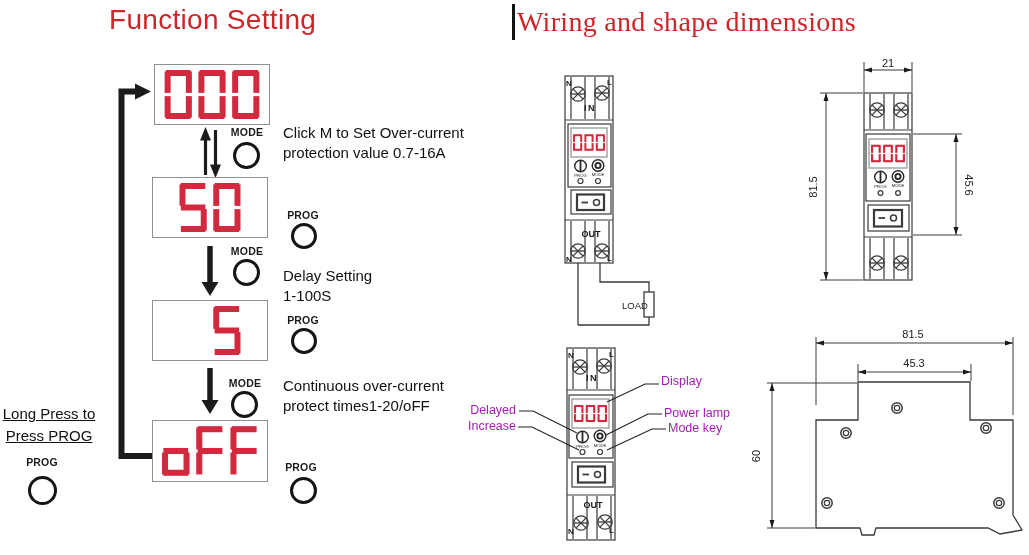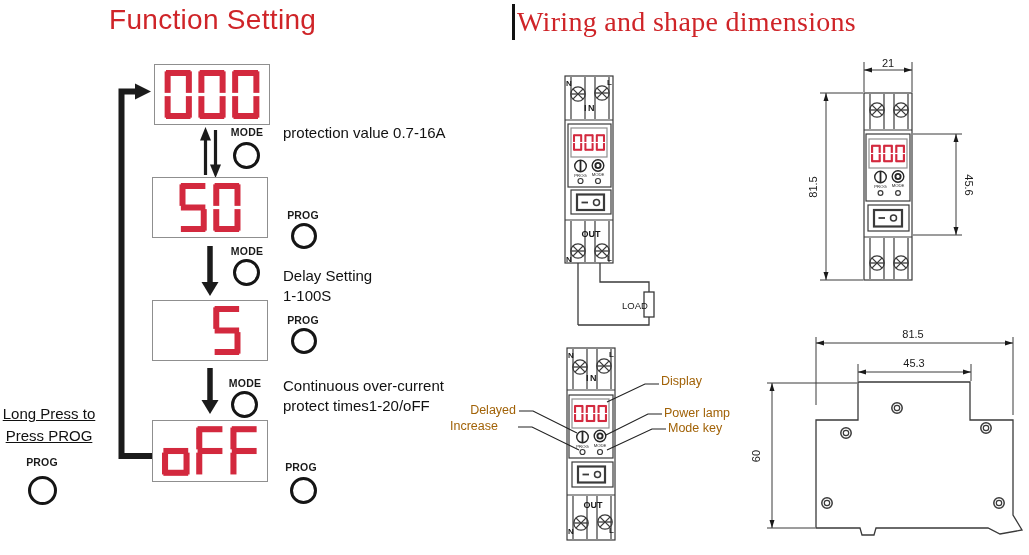--- a/index.html
+++ b/index.html
@@ -8,21 +8,21 @@
   .abs{position:absolute;}
   .title{font-size:28px;color:#cf2428;white-space:nowrap;letter-spacing:.3px;}
   .gfx{position:absolute;left:0;top:0;width:1029px;height:555px;}
   .gfx text{font-family:"Liberation Sans",sans-serif;fill:#1a1a1a;}
   .seg-box{position:absolute;background:#fff;border:1px solid #8f8f8f;box-sizing:border-box;}
   .seg-digits{position:absolute;left:9px;right:9px;top:5px;bottom:5px;color:#d3293e;}
   .seg-digits-sm{position:absolute;color:#d3293e;}
   .btn-label{font-size:10.5px;font-weight:bold;text-align:center;letter-spacing:.2px;white-space:nowrap;}
   .btn-circle{border:3.4px solid #151515;border-radius:50%;background:#fff;box-sizing:border-box;}
   .note{font-size:15px;line-height:20px;color:#111;white-space:nowrap;}
-  .callout{font-size:12.5px;color:#a16207;white-space:nowrap;}
+  .callout{font-size:12.5px;color:#a21caf;white-space:nowrap;}
   .cursor-bar{width:2.5px;background:#111;}
 </style>
 </head>
 <body>
 
 <div class="page">
 
   <svg class="gfx" viewBox="0 0 1029 555">
     <defs>
       <g id="screw" stroke="#3a3a3a" stroke-width="1.3" fill="none">
@@ -379,34 +379,35 @@
   <div class="abs btn-label" style="left:222px;top:377px;width:46px;">MODE</div>
   <div class="abs btn-circle" style="left:231px;top:391px;width:27px;height:27px;"></div>
 
   <div class="abs btn-label" style="left:278px;top:461px;width:46px;">PROG</div>
   <div class="abs btn-circle" style="left:290px;top:477px;width:27px;height:27px;"></div>
 
   <div class="abs btn-label" style="left:18px;top:456px;width:48px;">PROG</div>
   <div class="abs btn-circle" style="left:28px;top:476px;width:29px;height:29px;"></div>
 
   <div class="abs note" style="left:283px;top:123px;">
+    <div>Click M to Set Over-current</div>
     <div>protection value 0.7-16A</div>
   </div>
   <div class="abs note" style="left:283px;top:266px;">
     <div>Delay Setting</div>
     <div>1-100S</div>
   </div>
   <div class="abs note" style="left:283px;top:376px;">
     <div>Continuous over-current</div>
     <div>protect times1-20/oFF</div>
   </div>
   <div class="abs note" style="left:0px;top:403px;width:98px;text-align:center;line-height:22px;text-decoration:underline;">
     <div>Long Press to</div>
     <div>Press PROG</div>
   </div>
 
   <div class="abs callout" style="left:661px;top:374px;">Display</div>
   <div class="abs callout" style="left:664px;top:406px;">Power lamp</div>
   <div class="abs callout" style="left:668px;top:421px;">Mode key</div>
   <div class="abs callout" style="left:452px;top:403px;width:64px;text-align:right;">Delayed</div>
-  <div class="abs callout" style="left:450px;top:419px;width:66px;text-align:left;">Increase</div>
+  <div class="abs callout" style="left:450px;top:419px;width:66px;text-align:right;">Increase</div>
 
 </div>
 
 </body></html>

